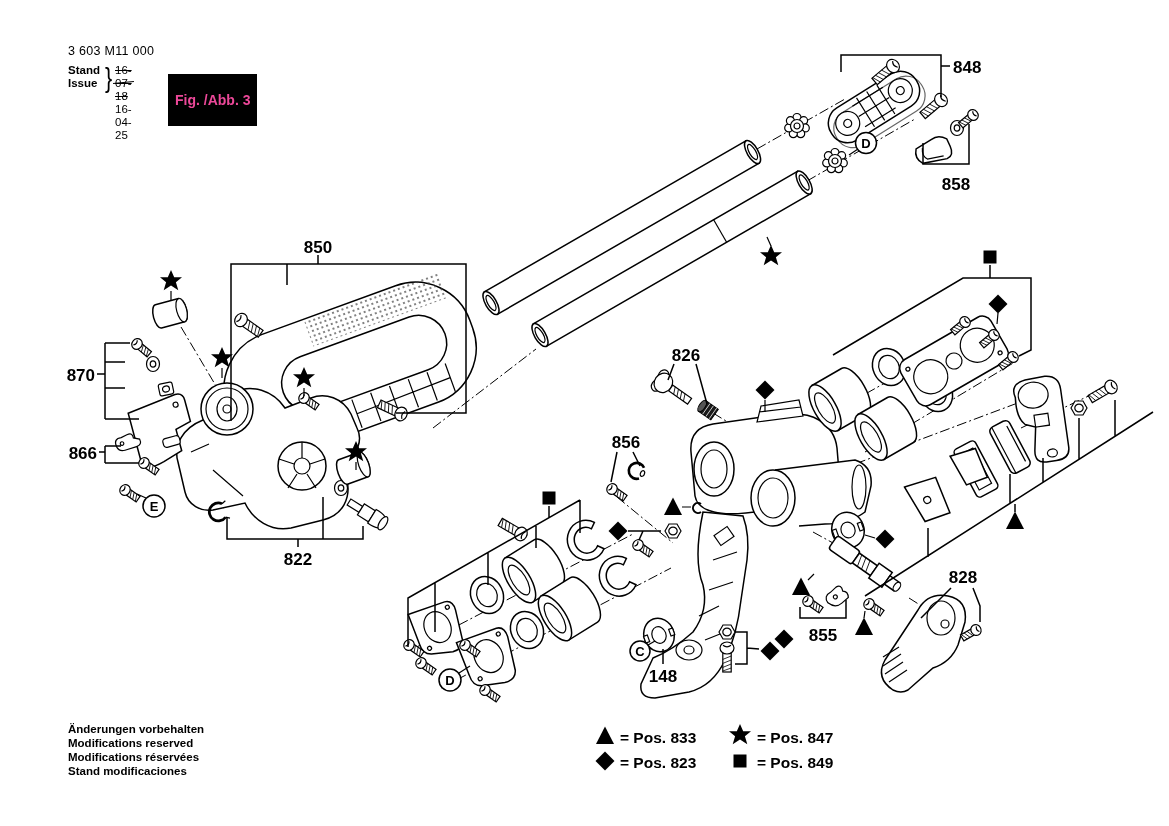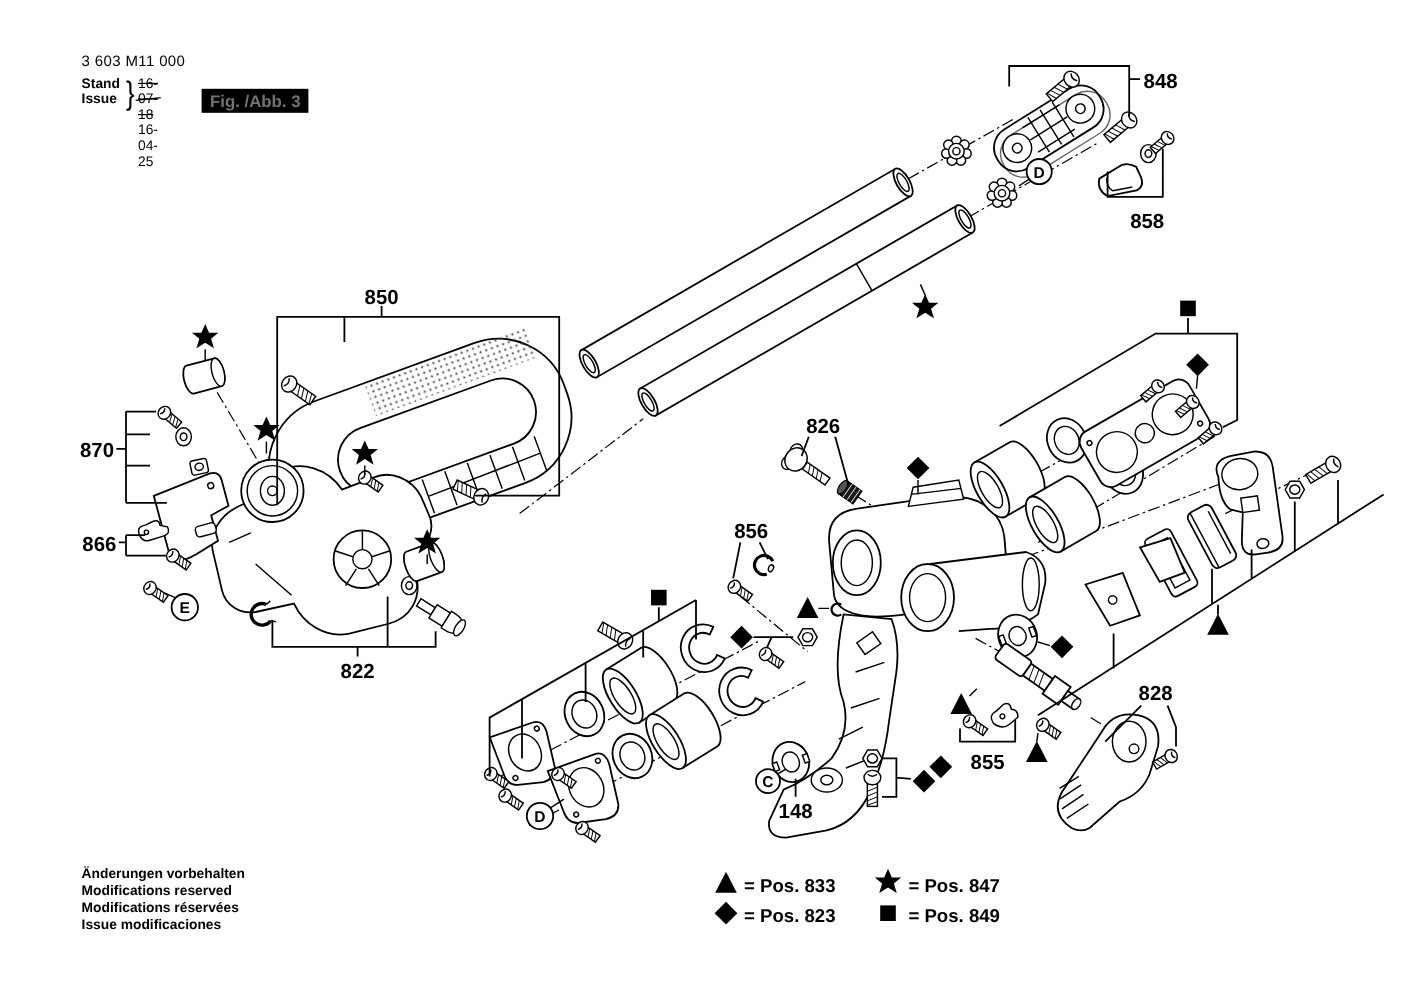--- a/index.html
+++ b/index.html
@@ -19,22 +19,22 @@
   
   .hdr{position:absolute;left:55px;top:44px;width:260px;}
   .docnum{font-size:12.5px;letter-spacing:.3px;}
   .rev{position:absolute;left:0;top:20px;height:34px;}
   .revlab{position:absolute;left:0;top:0;font-size:11.5px;line-height:13px;font-weight:bold;}
   .brace{position:absolute;left:36px;top:-1px;font-size:27px;transform:scaleX(.8);}
   .revdates{position:absolute;left:47px;top:0;font-size:11.5px;line-height:13px;}
   .struck{position:relative;display:inline-block;text-decoration:line-through;}
   .struck::after{content:"";position:absolute;left:-2px;right:-2px;top:45%;
                  border-top:1.5px solid #000;transform:rotate(-6deg);}
-  .figbox{position:absolute;left:100px;top:10px;background:#000;color:#737373;
-          font-size:14px;font-weight:bold;padding:2px 7px;white-space:nowrap;}
+  .figbox{position:absolute;left:100px;top:10px;background:#000;color:#ec4899;
+          font-size:14px;font-weight:bold;padding:18px 7px;white-space:nowrap;}
   
   .ftr{position:absolute;left:55px;top:722px;font-size:11.5px;line-height:14px;font-weight:bold;}
 </style>
 </head>
 <body>
 
 <div id="page">
 
   <div class="hdr">
     <div class="docnum">3 603 M11 000</div>
@@ -49,21 +49,21 @@
         <div>16-04-25</div>
       </div>
       <div class="figbox">Fig. /Abb. 3</div>
     </div>
   </div>
 
   <div class="ftr">
     <div>Änderungen vorbehalten</div>
     <div>Modifications reserved</div>
     <div>Modifications réservées</div>
-    <div>Issue modificaciones</div>
+    <div>Stand modificaciones</div>
   </div>
 
   <svg width="1169" height="826" viewBox="0 0 1169 826">
     <defs>
       <pattern id="knurl" width="5" height="5" patternUnits="userSpaceOnUse">
         <circle cx="2" cy="2" r="0.9" fill="#444"></circle>
       </pattern>
       <g id="g-star">
           <path class="sym" d="M0,-11 L3.2,-3.8 11,-3.8 4.9,1.2 7.3,9.2 0,4.6 -7.3,9.2 -4.9,1.2 -11,-3.8 -3.2,-3.8 Z"></path>
         </g>

